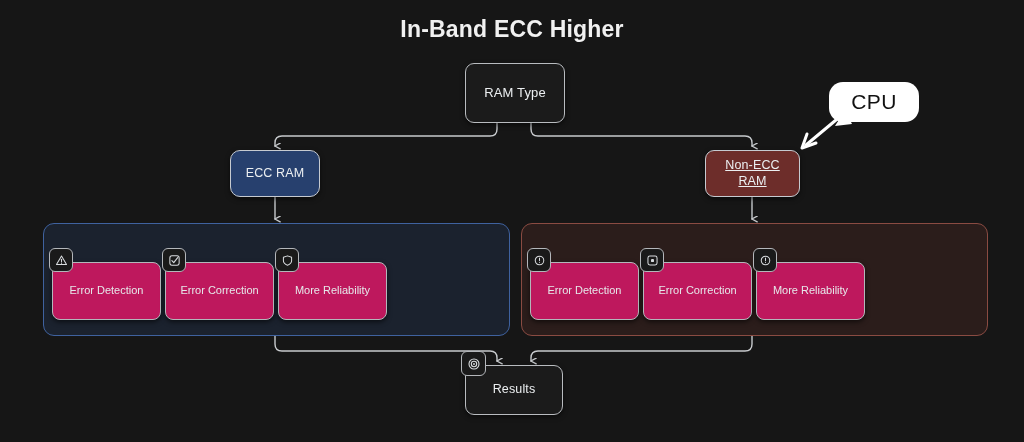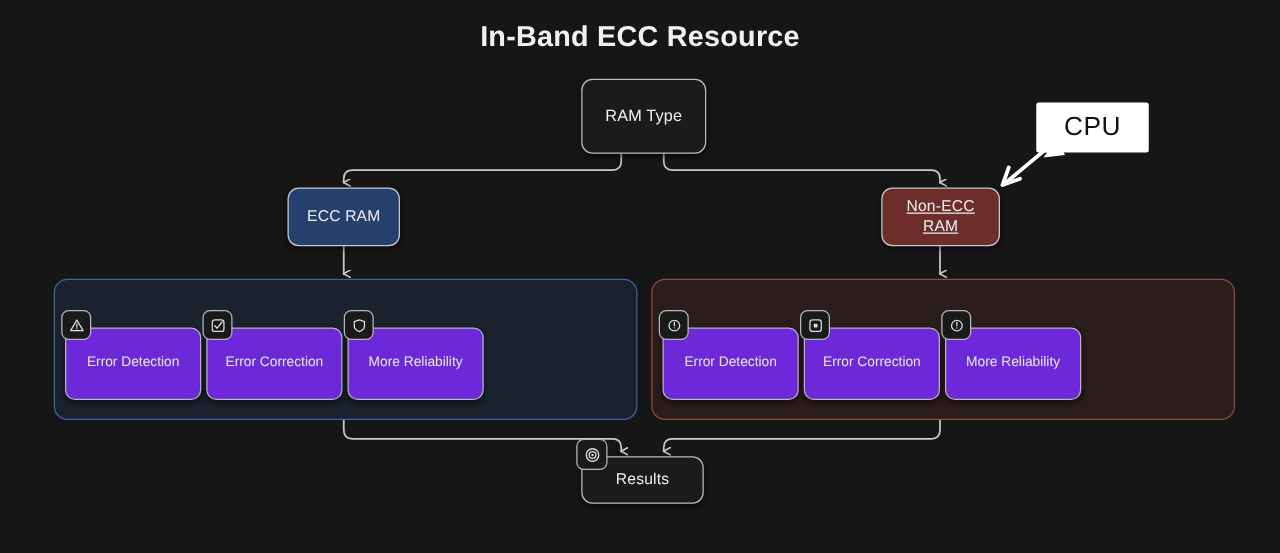--- a/index.html
+++ b/index.html
@@ -62,28 +62,29 @@
     padding: 0 6px;
   }
 
   #ram-type { left: 465px; top: 63px; width: 100px; height: 60px; align-items: center; }
   #ram-type .node-label { font-size: 13px; }
 
   #ecc-ram {
     left: 230px; top: 150px; width: 90px; height: 47px;
     background: #27406e;
     border-color: #c6cad0;
+    border-radius: 10px;
   }
   #non-ecc-ram {
     left: 705px; top: 150px; width: 95px; height: 47px;
     background: #6d2d2a;
     border-color: #c6cad0;
     text-decoration: underline;
   }
-  #results { left: 465px; top: 365px; width: 98px; height: 38px; }
+  #results { left: 465px; top: 365px; width: 98px; height: 50px; }
 
   
   .panel {
     position: absolute;
     box-sizing: border-box;
     border-radius: 11px;
     top: 223px;
     height: 113px;
   }
   #panel-ecc {
@@ -99,21 +100,21 @@
 
   
   .card {
     position: absolute;
     box-sizing: border-box;
     top: 262px;
     width: 109px;
     height: 58px;
     border: 1.3px solid #b4b7bb;
     border-radius: 8px;
-    background: #6d28d9;
+    background: #be185d;
     display: flex;
     align-items: center;
     justify-content: center;
     text-align: center;
     box-shadow: 0 2px 5px rgba(0,0,0,.6);
   }
   .card .card-label {
     font-size: 11px;
     line-height: 1.22;
     color: #e6e8ea;
@@ -148,21 +149,21 @@
   }
 
   
   #cpu-callout {
     position: absolute;
     left: 829px;
     top: 82px;
     width: 90px;
     height: 40px;
     background: #ffffff;
-    border-radius: 2px;
+    border-radius: 14px;
     display: flex;
     align-items: center;
     justify-content: center;
     color: #111;
     font-size: 21px;
     letter-spacing: .4px;
   }
 </style>
 </head>
 <body>
@@ -188,21 +189,21 @@
       <path d="M275,336 L275,344 Q275,351 282,351 L490,351 Q497,351 497,358 L497,361" marker-end="url(#ah)"></path>
 
       <path d="M752,336 L752,344 Q752,351 745,351 L538,351 Q531,351 531,358 L531,361" marker-end="url(#ah)"></path>
     </g>
 
     <path d="M836,120 L806,145" stroke="#ffffff" stroke-width="3" stroke-linecap="round" fill="none"></path>
     <path d="M802,148 L816,143 M802,148 L807,134" stroke="#ffffff" stroke-width="3" stroke-linecap="round" fill="none"></path>
     <path d="M845,110 L835,126 L852,124 Z" fill="#ffffff" stroke="none"></path>
   </svg>
 
-  <div class="title">In-Band ECC Resource</div>
+  <div class="title">In-Band ECC Higher</div>
 
   <div class="node" id="ram-type">
     <span class="node-label">RAM Type</span>
   </div>
 
   <div class="node" id="ecc-ram">
     <span class="node-label">ECC RAM</span>
   </div>
   <div class="node" id="non-ecc-ram">
     <span class="node-label">Non-ECC RAM</span>

